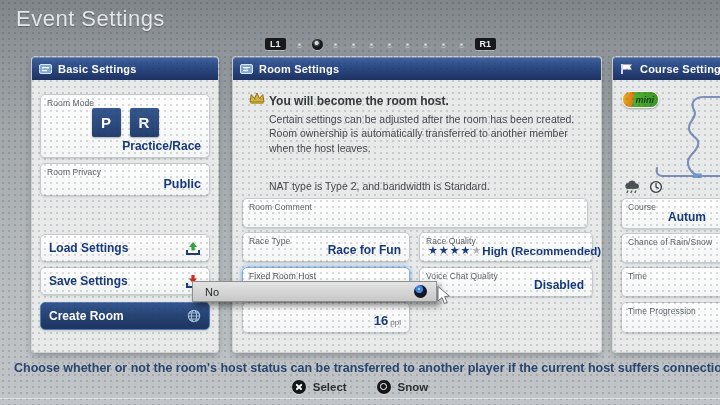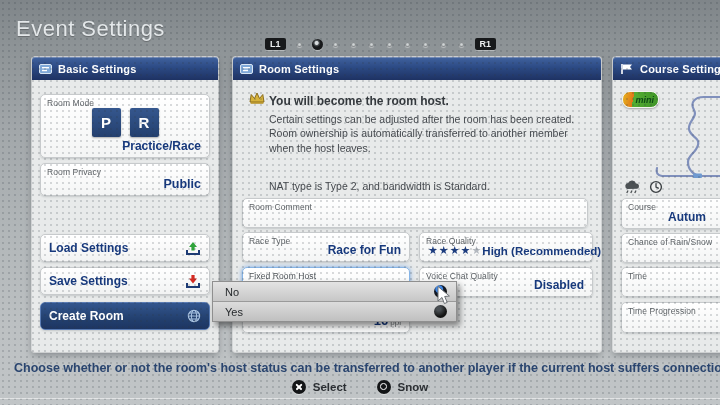--- a/index.html
+++ b/index.html
@@ -9,21 +9,21 @@
     background:linear-gradient(180deg,#7f8589 0%,#8c9295 10%,#a2a7aa 32%,#b2b7b9 58%,#bdc1c3 82%,#c1c5c7 100%);
   }
   #screen::after{ 
     content:""; position:absolute; inset:0; pointer-events:none;
     background-image:radial-gradient(circle, rgba(45,55,62,.18) .8px, transparent 1.1px);
     background-size:6px 6px; z-index:1;
   }
   .layer{position:absolute; z-index:2;}
 
   
-  .page-title{left:16px; top:16px; font-size:22px; color:#e3e7e9; letter-spacing:.5px;
+  .page-title{left:16px; top:6px; font-size:22px; color:#e3e7e9; letter-spacing:.5px;
     text-shadow:0 1px 1px rgba(0,0,0,.28);}
   .navrow{left:228px; top:37px; display:flex; align-items:center; height:14px;margin-left:37px;}
   .shoulder{background:#17191b; color:#eceeef; font-size:9px; font-weight:bold;
     padding:1px 5px; border-radius:2px; box-shadow:0 1px 0 rgba(255,255,255,.35);}
   .dots{display:flex; align-items:center; gap:13px; margin:0 11px;}
   .dot{width:5px; height:5px; border-radius:50%; background:#d6dadb;
     box-shadow:inset 0 0 1px 1px rgba(60,66,70,.55), 0 1px 1px rgba(255,255,255,.4);}
   .dot.active{width:11px; height:11px; margin:0 -3px;
     background:radial-gradient(circle at 42% 36%, #d7dbdd 0 1.6px, #54595c 2.4px, #17191b 4px);
     box-shadow:0 1px 1px rgba(255,255,255,.4);}
@@ -62,21 +62,21 @@
   .notice-body{position:absolute; left:36px; top:55px; width:322px; font-size:10.5px; color:#45494e; line-height:1.38;}
   .nat-info{position:absolute; left:36px; top:123px; font-size:10.5px; color:#45494e;}
   .stars{font-size:11px; letter-spacing:1px;}
   .stars .on{color:#1c3c7e;} .stars .off{color:#b4b9c0;}
   .rq-row{position:absolute; left:8px; right:8px; bottom:4px; display:flex; align-items:center; justify-content:space-between;}
   .rq-row .val2{font-size:11.5px; font-weight:bold; color:#17397d; white-space:nowrap;}
   .hl{border:1px solid #86b4e6; box-shadow:0 0 5px rgba(110,165,230,.85), 0 1px 2px rgba(70,76,80,.22);}
   .ppl-unit{font-size:8px; font-weight:normal; color:#6a6f73; margin-left:2px;}
 
   
-  #dropdown{position:absolute; left:212px; top:281px; width:243px; z-index:30;
+  #dropdown{position:absolute; left:192px; top:281px; width:243px; z-index:30;
     background:#c9c9c9; border:1px solid #8f8f8f;
     box-shadow:inset 1px 1px 0 rgba(255,255,255,.85), inset -1px -1px 0 rgba(95,95,95,.55), 3px 4px 6px rgba(0,0,0,.45);}
   .dd-row{height:19px; display:flex; align-items:center; justify-content:space-between; padding:0 9px 0 12px;
     background:linear-gradient(180deg,#e3e3e3 0%,#c7c7c7 100%); cursor:default;}
   .dd-row + .dd-row{border-top:1px solid #9a9a9a; background:linear-gradient(180deg,#dcdcdc 0%,#c0c0c0 100%);}
   .dd-row .dd-lbl{font-size:11px; color:#26292c;}
   .dd-radio{width:13px; height:13px; border-radius:50%;
     background:radial-gradient(circle at 36% 30%, #4a4f53 0 2px, #141414 62%);}
   .dd-radio.selected{
     background:radial-gradient(circle at 40% 32%, #aacdf6 0 1.2px, #3f87e6 1.2px 3.4px, #0f1a2e 4.4px, #141414 62%);}
@@ -280,24 +280,20 @@
     <div class="card" style="left:8px; top:245px; width:184px; height:31px;">
       <span class="lbl">Time Progression</span>
     </div>
   </div>
 
   <div id="dropdown">
     <div class="dd-row">
       <span class="dd-lbl">No</span>
       <span class="dd-radio selected"></span>
     </div>
-    <div class="dd-row">
-      <span class="dd-lbl">Yes</span>
-      <span class="dd-radio"></span>
-    </div>
   </div>
 
   <svg id="cursor" width="15" height="20">
     <path d="M1 0.5 L1 15 L5 11.5 L7.4 17.6 L10.2 16.4 L7.7 10.5 L12.4 10 Z" fill="#ffffff" stroke="#6a6f73" stroke-width="1"></path>
   </svg>
 
   <div class="layer help-text">Choose whether or not the room's host status can be transferred to another player if the current host suffers connection pro</div>
   <div class="layer hints">
     <span class="hint">
       <span class="padbtn cross"></span>

